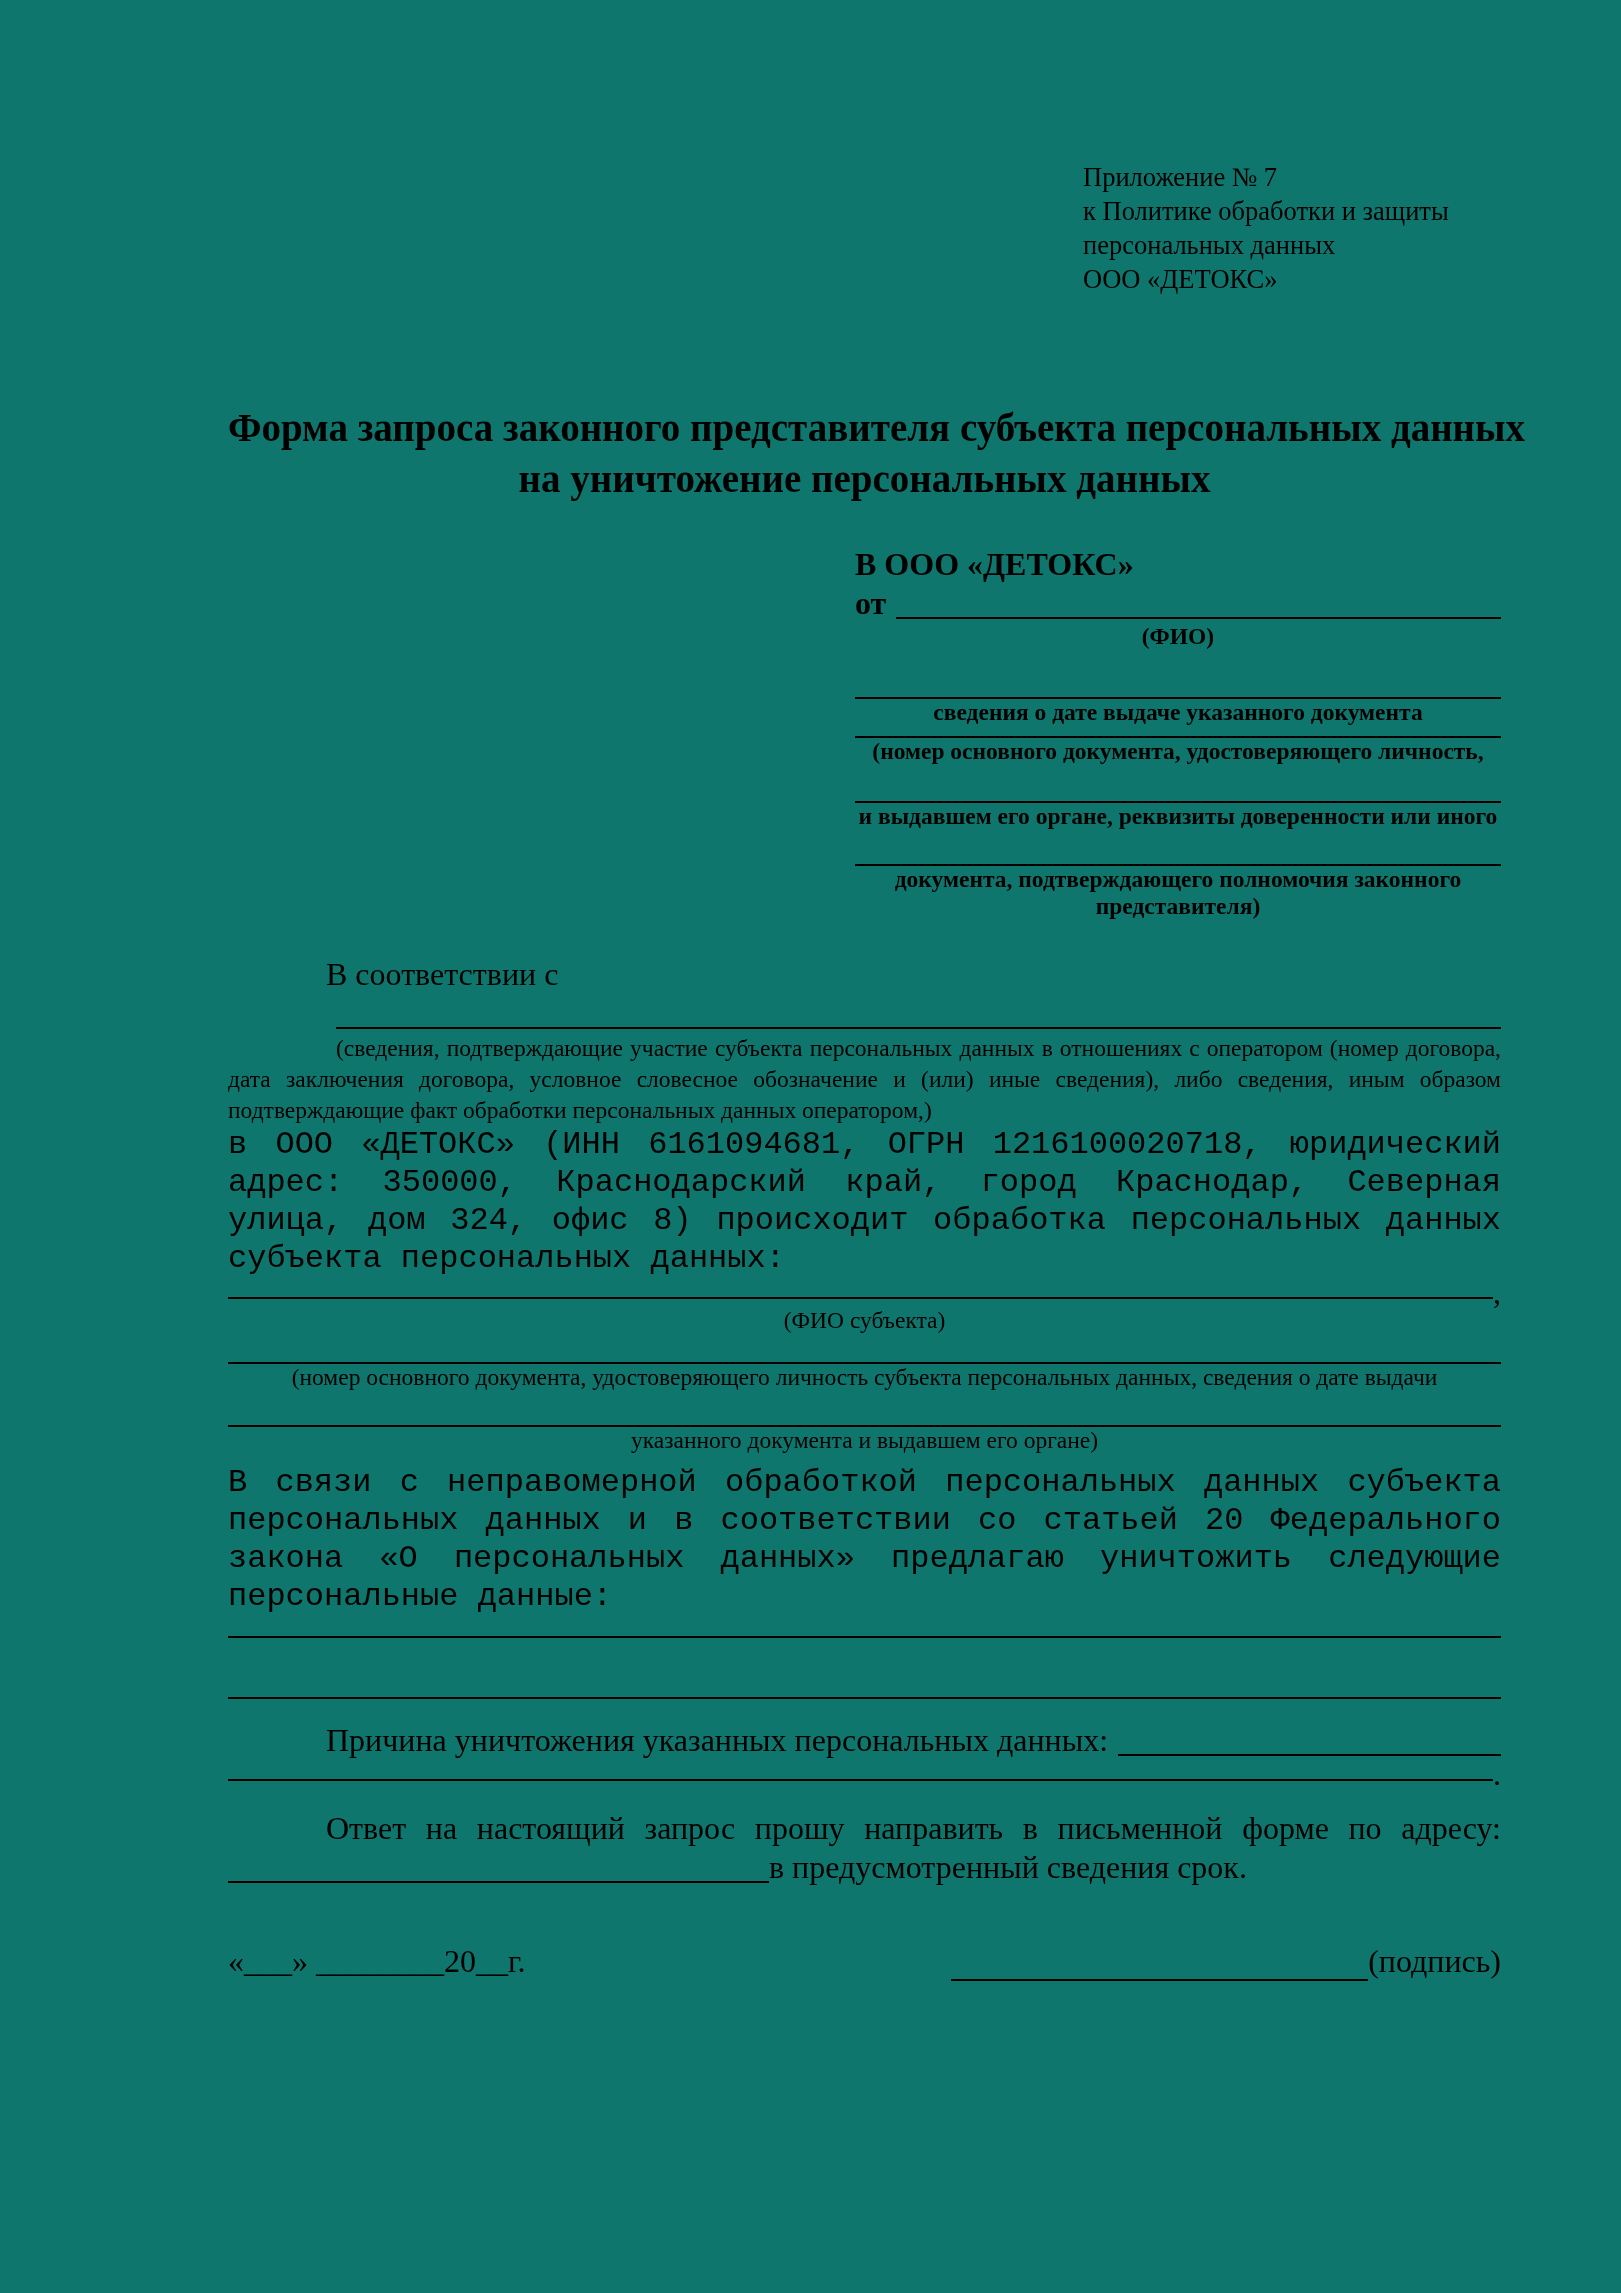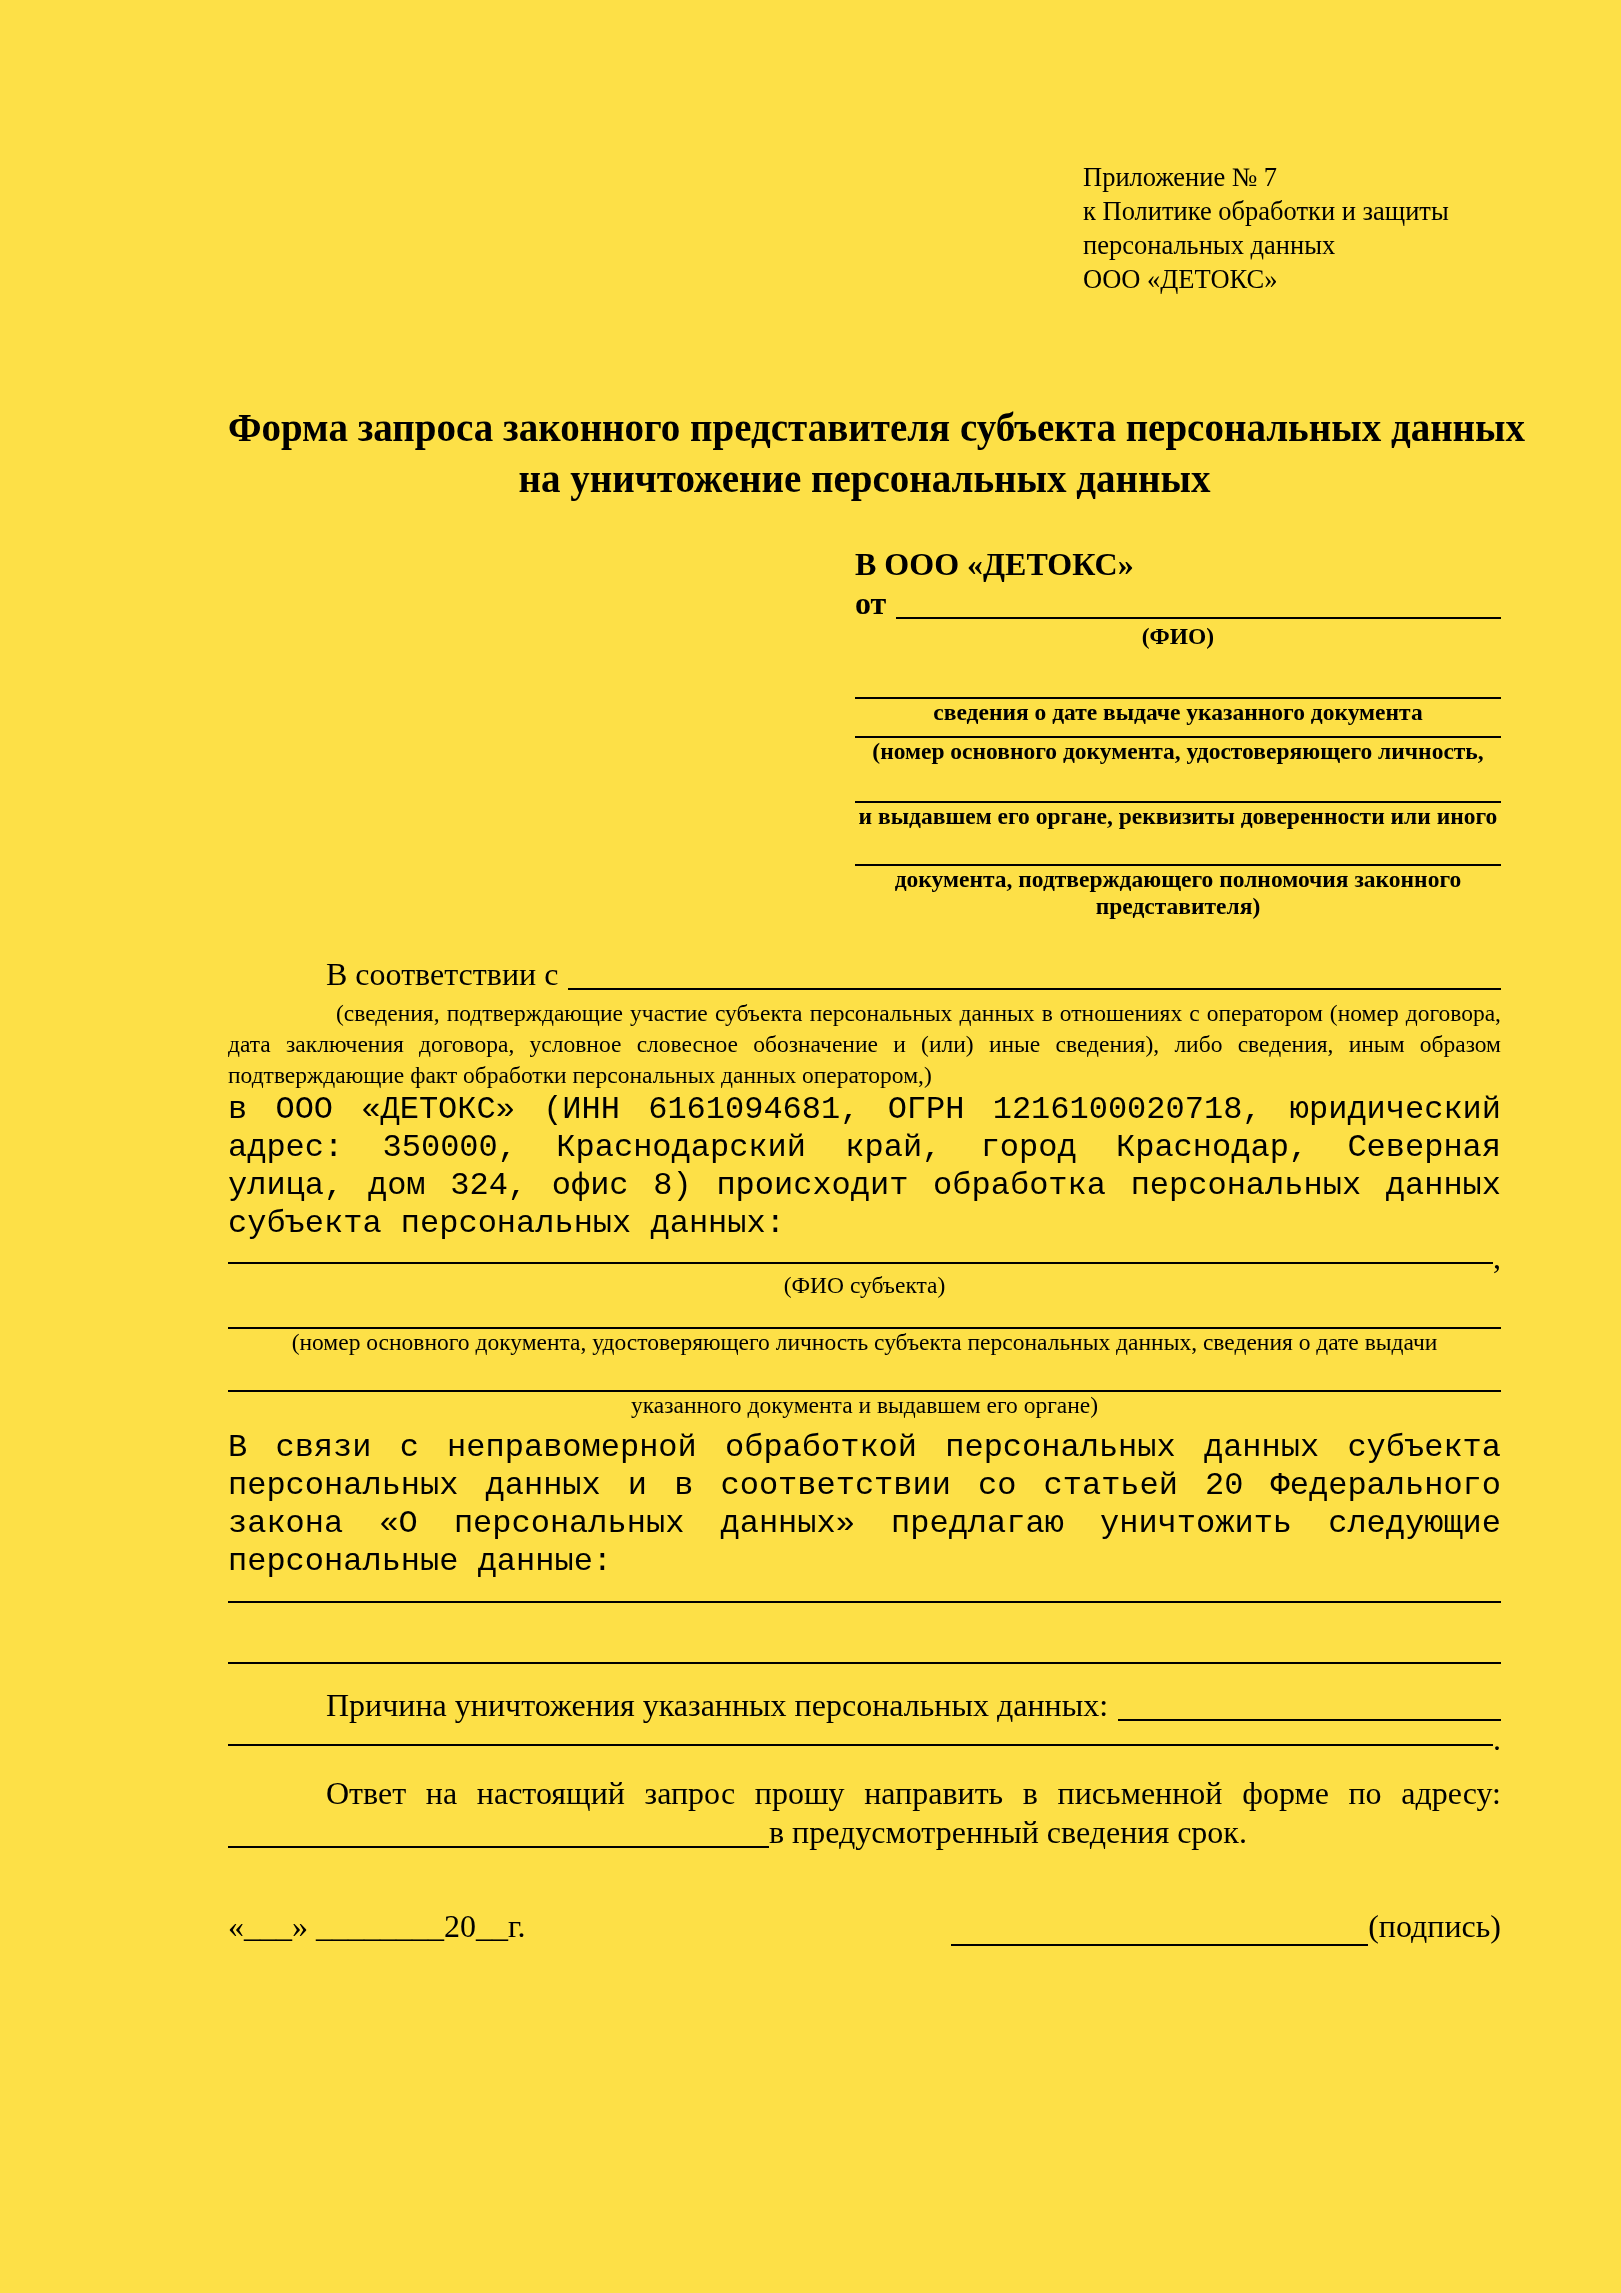--- a/index.html
+++ b/index.html
@@ -1,20 +1,20 @@
 <!DOCTYPE html>
 <html><head>
 <meta charset="utf-8">
 <style>
   html,body { margin:0; padding:0; background:#888; }
   .page {
     position: relative;
     width: 1621px; height: 2294px;
     margin: 0 auto;
-    background: #fde047;
+    background: #0f766e;
     color: #000000;
     font-family: "Liberation Serif", "DejaVu Serif", serif;
     font-size: 32px; line-height: 38px;
     padding: 160px 120px 0 228px;
     box-sizing: border-box;
     overflow: hidden;
   }
   .appendix { margin-left: 855px; font-size: 26.5px; line-height: 34px; }
   .title { margin-top: 106px; text-align: center; font-weight: bold;
            font-size: 39px; line-height: 51px; }
@@ -24,21 +24,21 @@
   .flexrow { display: flex; }
   .uline { border-bottom: 2.9px solid #000; }
   .fill { flex: 1 1 auto; height: 33px; margin-left: 9.8px; }
   .caption { font-size: 23.5px; line-height: 27.4px; text-align: center; }
   .field-line { border-bottom: 2.9px solid #000; }
   .f1 { margin-top: 0;  height: 9.8px; }
   .f2 { margin-top: 29px; height: 17.6px; }
   .f3 { margin-top: 19.6px; height: 15.7px; }
   .f4 { margin-top: 17.6px; height: 15.7px; }
 
-  .accordance { margin-top: 35px; padding-left: 98px; line-height: 39px; }
+  .accordance { margin-top: 35px; padding-left: 98px; line-height: 39px; flex-direction: column; }
   .nowrap { white-space: nowrap; }
   .smallnote { margin-top: 3.9px; font-size: 23.5px; line-height: 31px;
                text-align: justify; text-indent: 108px; }
   .para { text-align: justify; font-family: Liberation Mono, monospace; }
   .hr-row { display: flex; align-items: flex-end; line-height: 29px; }
   .hr-fill { flex: 1 1 auto; border-bottom: 2.9px solid #000; margin-bottom: 7.8px; height: 0; }
   .fa { margin-top: 15.7px; height: 11.8px; }
   .fb { margin-top: 21.6px; height: 11.8px; }
   .req { margin-top: 9.8px; }
   .blank1 { height: 19.6px; border-bottom: 2.9px solid #000; }

